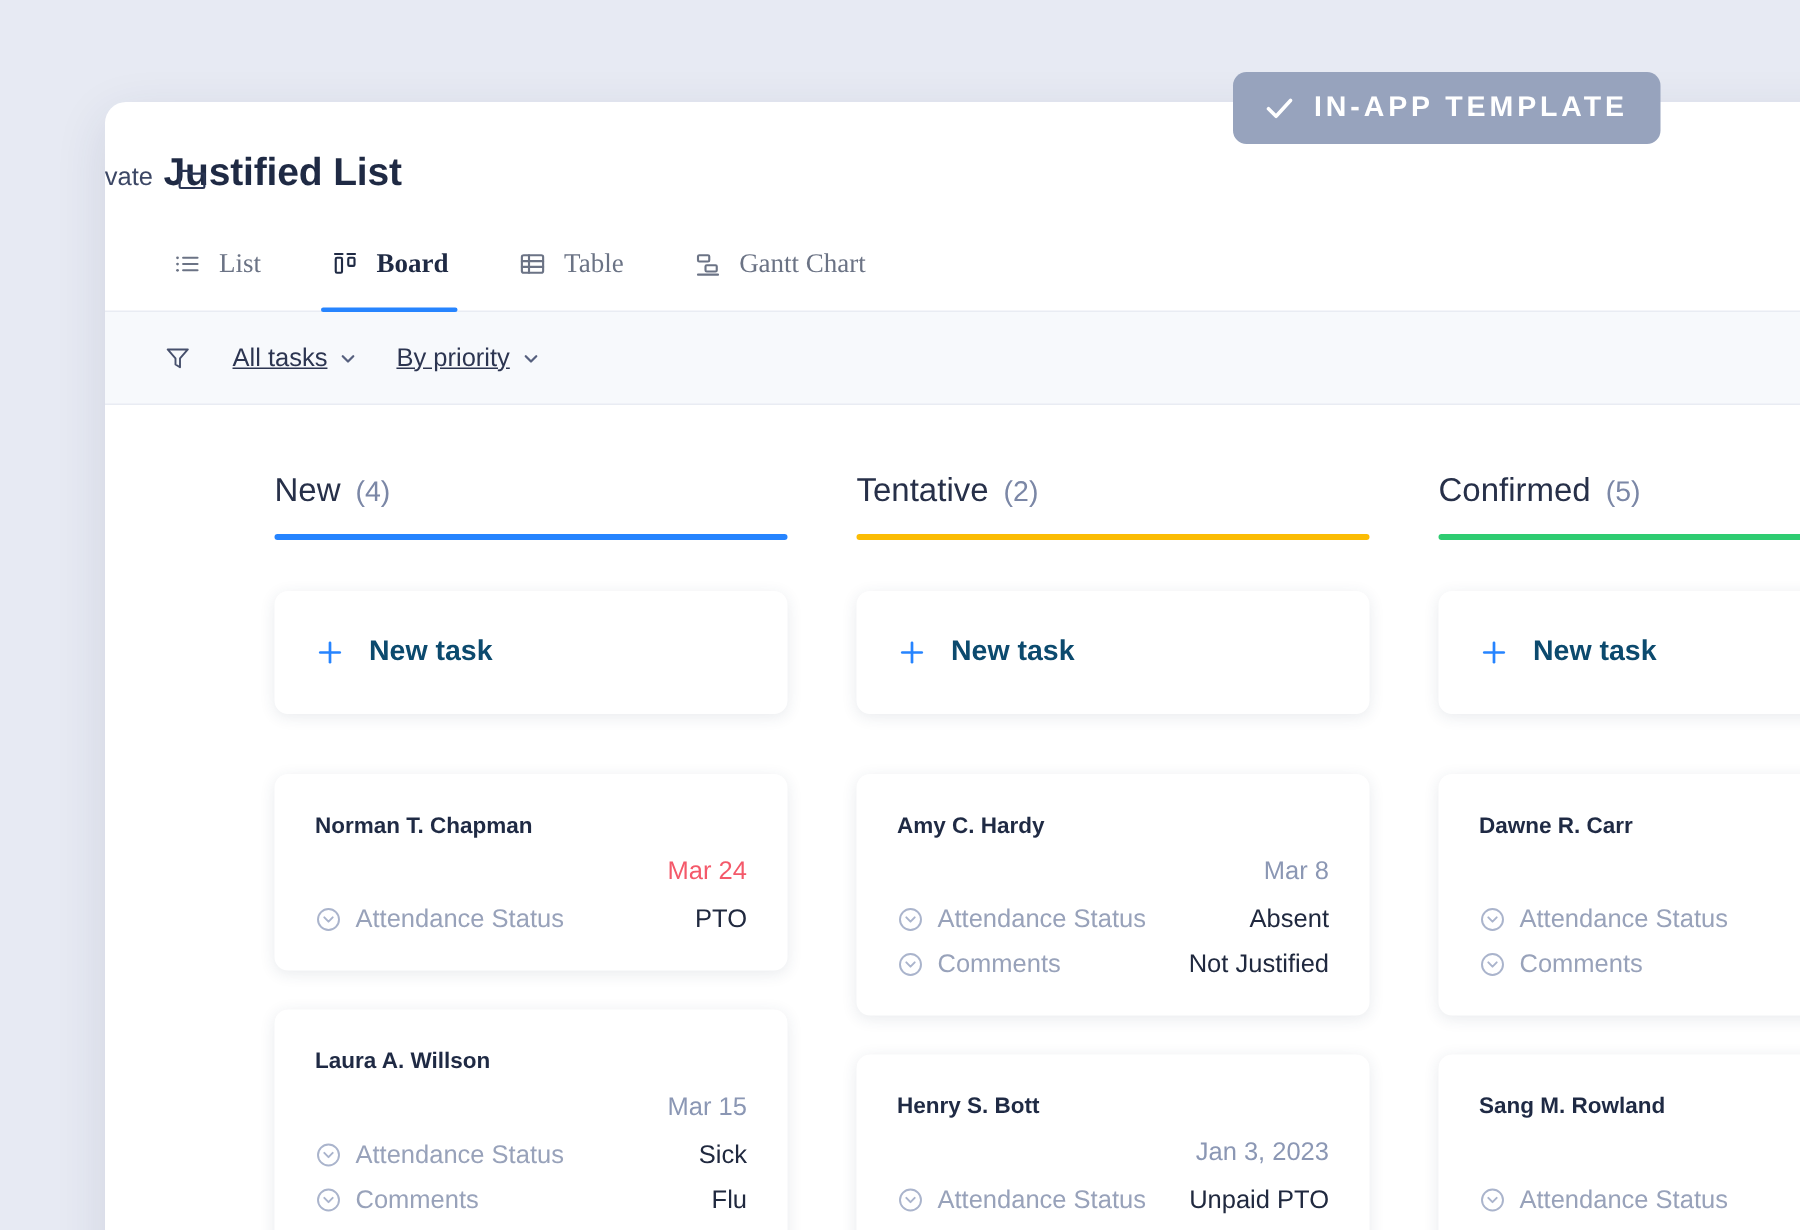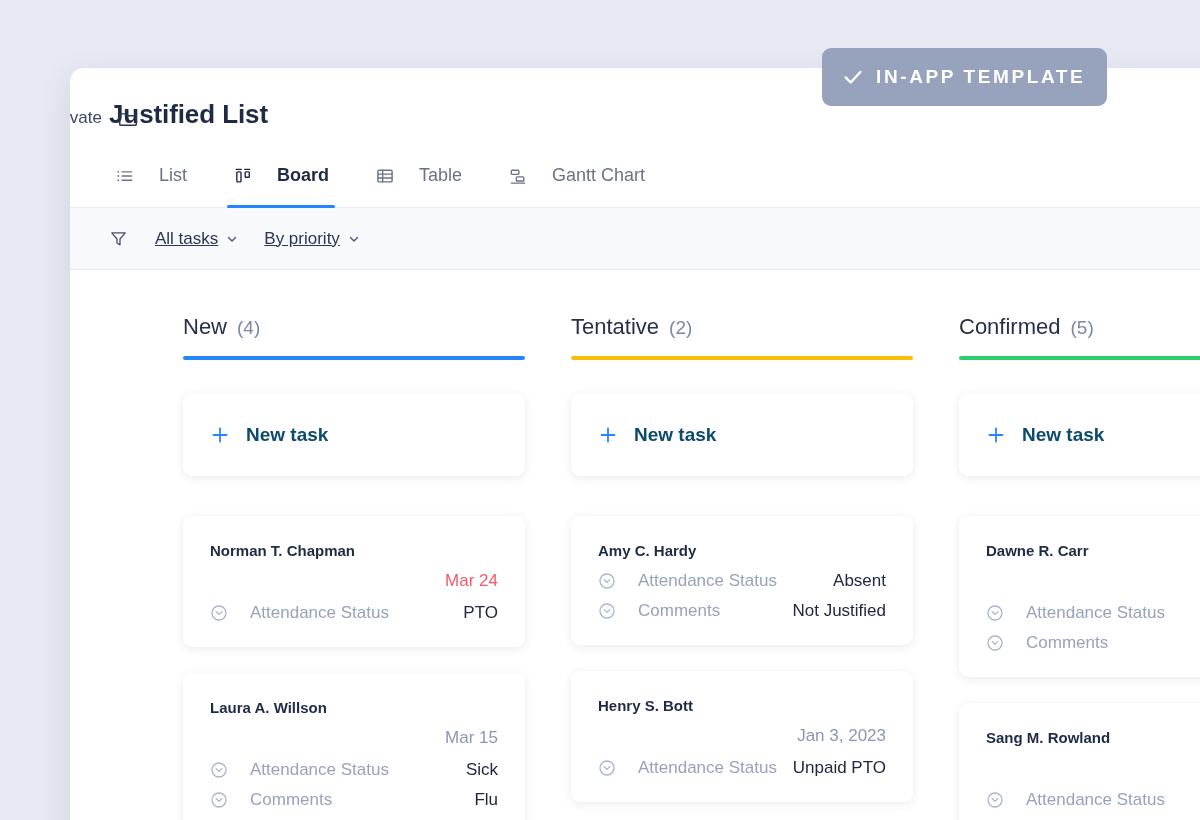--- a/index.html
+++ b/index.html
@@ -34,21 +34,21 @@
     border-top-left-radius: 14px;
     box-shadow: 0 10px 34px rgba(40, 50, 90, 0.12);
     overflow: hidden;
   }
 
   
   .template-badge {
     position: absolute;
     left: 822px;
     top: 48px;
-    height: 58px;
+    height: 48px;
     padding: 0 22px 0 20px;
     display: flex;
     align-items: center;
     gap: 12px;
     background: #97a3bd;
     border-radius: 9px;
     color: #ffffff;
     font-size: 19px;
     font-weight: 700;
     letter-spacing: 2.6px;
@@ -107,24 +107,25 @@
     height: 64px;
     padding: 0 39px;
     display: flex;
     align-items: stretch;
     gap: 34px;
     border-bottom: 1px solid #e9ecf3;
   }
   .tab {
     display: flex;
     align-items: center;
-    gap: 24px;
+    gap: 11px;
     padding: 0 6px;
     position: relative;
     cursor: pointer;
+    font-family: Liberation Serif, serif;
   }
   .tab .tab-icon {
     display: inline-flex;
     width: 20px;
     height: 20px;
     color: #6b7385;
   }
   .tab .tab-icon svg { width: 20px; height: 20px; }
   .tab .tab-label {
     font-size: 18px;
@@ -279,21 +280,20 @@
     width: 18px;
     height: 18px;
     flex: 0 0 18px;
     color: #aab4cc;
   }
   .field-icon svg { width: 18px; height: 18px; }
   .field-label {
     font-size: 17px;
     color: #98a2ba;
     white-space: nowrap;
-    margin-left: 13px;
   }
   .field-value {
     font-size: 17px;
     color: #20293f;
     white-space: nowrap;
     text-align: right;
   }
 </style>
 </head>
 <body>
@@ -461,20 +461,21 @@
             <span class="plus-icon">
               <svg viewBox="0 0 20 20" fill="none" stroke="currentColor" stroke-width="1.8" stroke-linecap="round">
                 <line x1="10" y1="3.5" x2="10" y2="16.5"></line>
                 <line x1="3.5" y1="10" x2="16.5" y2="10"></line>
               </svg>
             </span>
             <span class="new-task-label">New task</span>
           </div>
           <div class="card">
             <div class="card-title">Amy C. Hardy</div>
+            <div class="card-date plain">Mar 8</div>
             <div class="field-row">
               <span class="field-left">
                 <span class="field-icon">
                   <svg viewBox="0 0 18 18" fill="none" stroke="currentColor" stroke-width="1.3" stroke-linecap="round" stroke-linejoin="round">
                     <circle cx="9" cy="9" r="7"></circle>
                     <path d="M6.2 7.6 9 10.4l2.8-2.8"></path>
                   </svg>
                 </span>
                 <span class="field-label">Attendance Status</span>
               </span>

